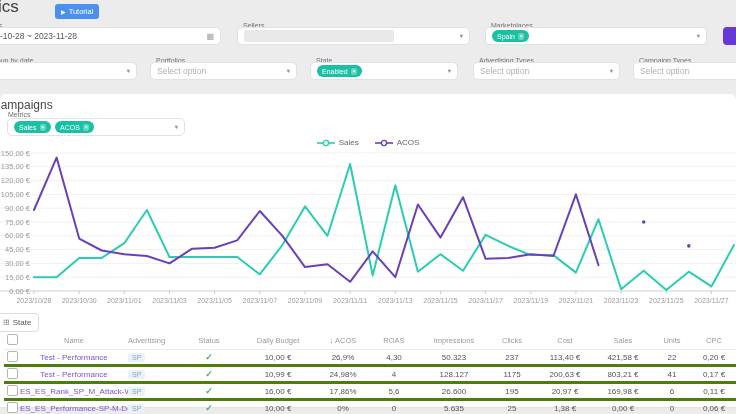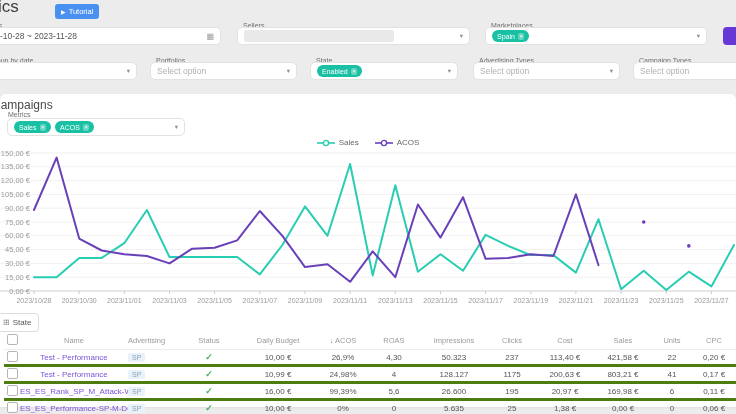--- a/index.html
+++ b/index.html
@@ -279,21 +279,21 @@
         <div class="td c9">803,21 €</div>
         <div class="td c10">41</div>
         <div class="td c11">0,17 €</div>
       </div>
       <div class="tr">
         <div class="td cb"><span class="checkbox"></span></div>
         <div class="td c0 name">ES_ES_Rank_SP_M_Attack-WeekAsins_B09P4P</div>
         <div class="td c1"><span class="sp-badge">SP</span></div>
         <div class="td c2"><span class="check">✓</span></div>
         <div class="td c3">16,00 €</div>
-        <div class="td c4">99,39%</div>
+        <div class="td c4">17,86%</div>
         <div class="td c5">5,6</div>
         <div class="td c6">26.600</div>
         <div class="td c7">195</div>
         <div class="td c8">20,97 €</div>
         <div class="td c9">169,98 €</div>
         <div class="td c10">6</div>
         <div class="td c11">0,11 €</div>
       </div>
       <div class="tr">
         <div class="td cb"><span class="checkbox"></span></div>

